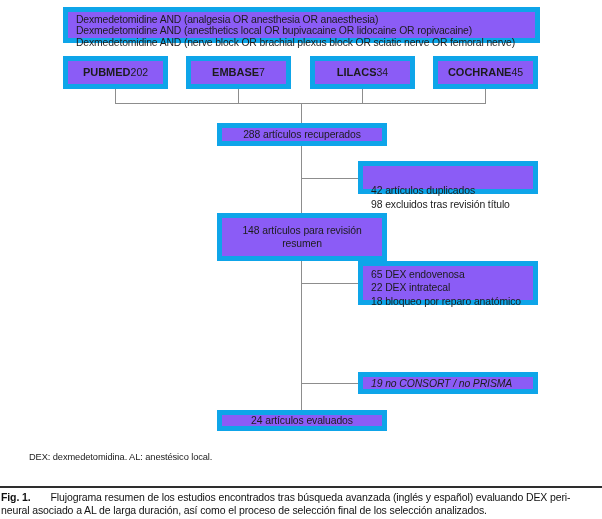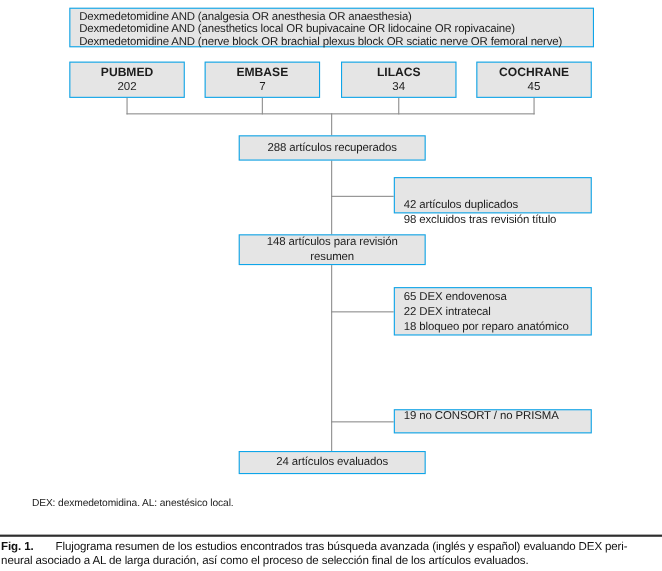--- a/index.html
+++ b/index.html
@@ -8,34 +8,34 @@
     width: 602px;
     height: 519px;
     background: #ffffff;
     font-family: "Liberation Sans", sans-serif;
     color: #1c1c1c;
     overflow: hidden;
   }
   .box {
     position: absolute;
     box-sizing: border-box;
-    border: 1px solid #0ea5e9;
-    background: #e5e5e5;
+    border: 5px solid #0ea5e9;
+    background: #8b5cf6;
   }
   
   .query-box {
     left: 63px; top: 7px; width: 477px; height: 36px;
     padding: 2px 0 0 8px;
     font-size: 10.4px; line-height: 11.4px; letter-spacing: -0.15px;
     white-space: nowrap;
   }
   
   .db-box {
     top: 56px; width: 105px; height: 33px;
-    display: flex; flex-direction: column; justify-content: center; align-items: center;
+    display: flex; justify-content: center; align-items: center;
     line-height: 13px;
   }
   .db-name { font-weight: bold; font-size: 11px; }
   .db-count { font-size: 10.5px; }
   
   .flow-box {
     left: 217px; width: 170px;
     display: flex; flex-direction: column; justify-content: center; align-items: center;
     text-align: center;
     font-size: 10.4px; line-height: 13px; letter-spacing: -0.1px;
@@ -103,44 +103,44 @@
   <div class="line" style="left:485px; top:89px; width:1px; height:15px;"></div>
   <div class="line" style="left:115px; top:103px; width:371px; height:1px;"></div>
   <div class="line" style="left:301px; top:103px; width:1px; height:308px;"></div>
   <div class="line" style="left:301px; top:178px; width:57px; height:1px;"></div>
   <div class="line" style="left:301px; top:283px; width:57px; height:1px;"></div>
   <div class="line" style="left:301px; top:383px; width:57px; height:1px;"></div>
 
   <div class="box flow-box" style="top:123px; height:23px;">
     <div>288 artículos recuperados</div>
   </div>
-  <div class="box flow-box" style="top:213px; height:28px;">
+  <div class="box flow-box" style="top:213px; height:48px;">
     <div>148 artículos para revisión</div>
     <div>resumen</div>
   </div>
   <div class="box flow-box" style="top:410px; height:21px;">
     <div>24 artículos evaluados</div>
   </div>
 
   <div class="box side-box" style="top:161px; height:33px; padding-top:18px; line-height:13.5px;">
     <div>42 artículos duplicados</div>
     <div>98 excluidos tras revisión título</div>
   </div>
   <div class="box side-box" style="top:261px; height:44px; padding-top:2px; line-height:13.3px;">
     <div>65 DEX endovenosa</div>
     <div>22 DEX intratecal</div>
     <div>18 bloqueo por reparo anatómico</div>
   </div>
-  <div class="box side-box" style="top:372px; height:22px; display:flex; ">
+  <div class="box side-box" style="top:372px; height:22px; display:flex; align-items:center;font-style:italic;">
     <div>19 no CONSORT / no PRISMA</div>
   </div>
 
   <div class="footnote">DEX: dexmedetomidina. AL: anestésico local.</div>
 
   <div class="caption-rule"></div>
   <div class="caption">
     <div>
       <span class="fig-label">Fig. 1.</span><span>Flujograma resumen de los estudios encontrados tras búsqueda avanzada (inglés y español) evaluando DEX peri-</span>
     </div>
-    <div>neural asociado a AL de larga duración, así como el proceso de selección final de los artículos evaluados.</div>
+    <div>neural asociado a AL de larga duración, así como el proceso de selección final de los selección analizados.</div>
   </div>
 
 </div>
 
 </body></html>

